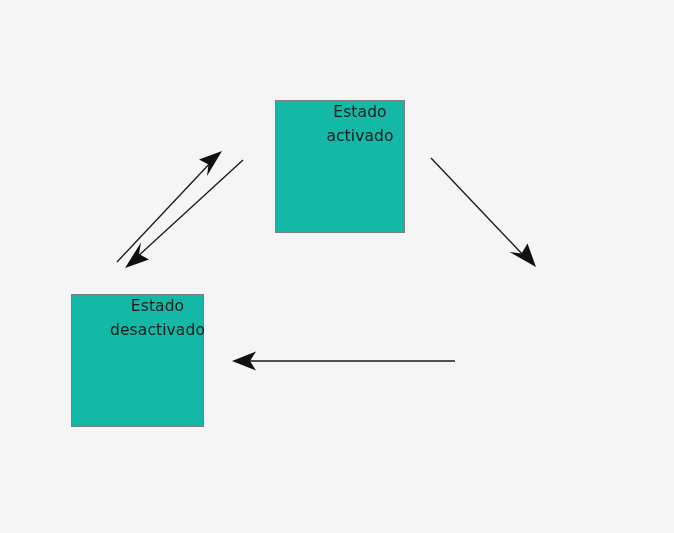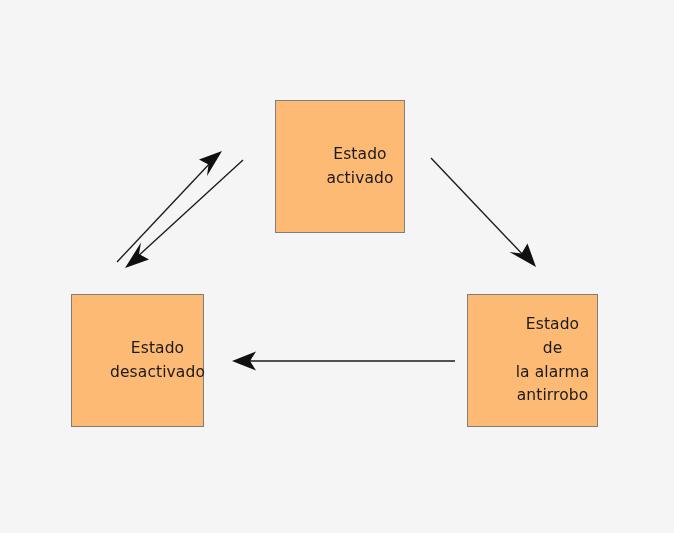--- a/index.html
+++ b/index.html
@@ -24,23 +24,23 @@
     position: absolute;
     left: 0;
     top: 0;
     width: 674px;
     height: 533px;
   }
   .state-box {
     position: absolute;
     box-sizing: border-box;
     border: 1.4px solid #7b7f7d;
-    background: #fdba74;
+    background: #14b8a6;
     display: flex;
-    align-items: center;
+    align-items: flex-start;
     justify-content: center;
     text-align: center;
     z-index: 2;
     padding-left: 40px;
   }
   .state-label {
     font-size: 15.5px;
     line-height: 1.52;
     color: #1b1b1b;
     letter-spacing: 0.1px;
@@ -97,19 +97,14 @@
   <div class="state-box" id="box-activado">
     <span class="state-label">Estado
 activado</span>
   </div>
 
   <div class="state-box" id="box-desactivado">
     <span class="state-label">Estado
 desactivado</span>
   </div>
 
-  <div class="state-box" id="box-alarma">
-    <span class="state-label">Estado de
-la alarma
-antirrobo</span>
-  </div>
 
 </div>
 
 </body></html>

